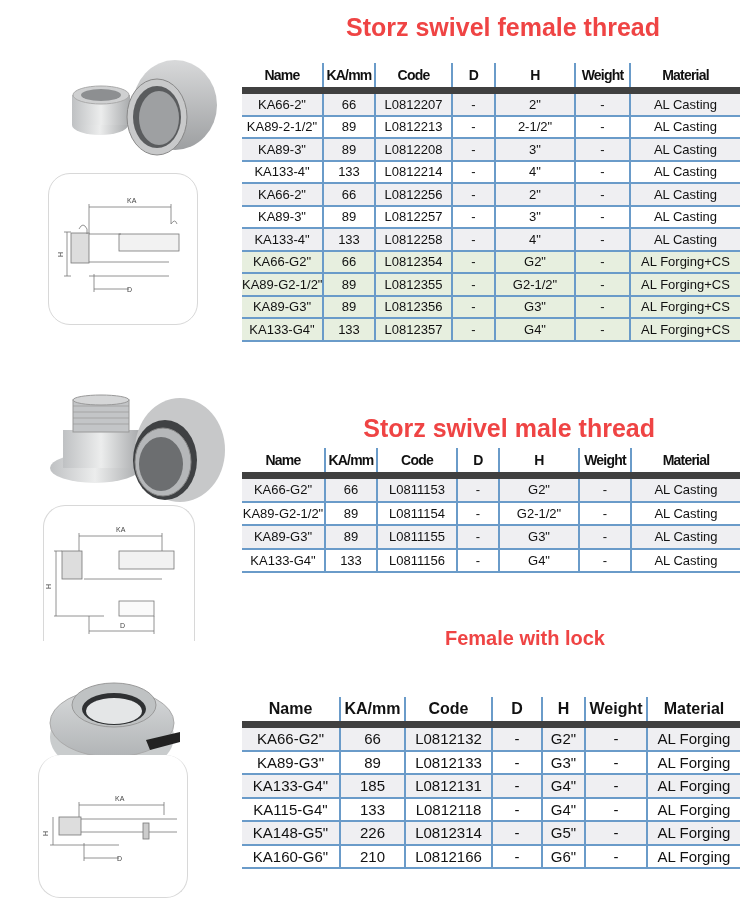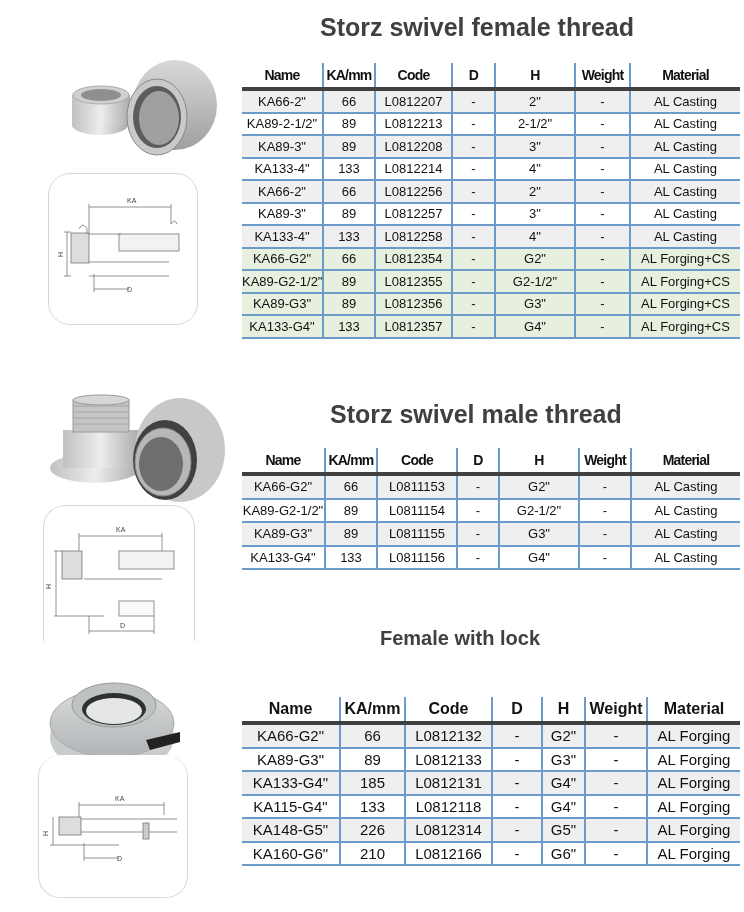--- a/index.html
+++ b/index.html
@@ -1,19 +1,19 @@
 <!DOCTYPE html>
 <html><head>
 <meta charset="utf-8">
 <style>
   html, body { margin:0; padding:0; background:#ffffff; }
   body { width:744px; height:912px; position:relative; overflow:hidden; font-family:"Liberation Sans", sans-serif; }
-  .title { position:absolute; color:#404040; font-weight:bold; font-family:"Liberation Sans", sans-serif; text-align:left; white-space:nowrap; }
+  .title { position:absolute; color:#ef4444; font-weight:bold; font-family:"Liberation Sans", sans-serif; text-align:right; white-space:nowrap; }
   table.spec { position:absolute; border-collapse:collapse; table-layout:fixed; font-family:"Liberation Sans", sans-serif; color:#111; }
-  table.spec th { font-weight:bold; text-align:center; padding:0; border-bottom:4px solid #404040; }
+  table.spec th { font-weight:bold; text-align:center; padding:0; border-bottom:7px solid #404040; }
   table.spec td { text-align:center; padding:0; border-bottom:2px solid #6a9bc9; white-space:nowrap; overflow:hidden; }
   table.spec th + th, table.spec td + td { border-left:2px solid #6a9bc9; }
   table.spec tr.alt td { background:#efeff2; }
   table.spec tr.green td { background:#e7efdf; }
   .t1 { left:242px; top:63px; width:498px; font-size:13px; }
   .t1 th { height:24px; font-size:14px; letter-spacing:-0.8px; }
   .t1 td { height:20.5px; }
   .t2 { left:242px; top:448px; width:498px; font-size:13px; }
   .t2 th { height:24px; font-size:14px; letter-spacing:-0.8px; }
   .t2 td { height:21.5px; }
@@ -195,21 +195,21 @@
       <td>133</td>
       <td>L0812357</td>
       <td>-</td>
       <td>G4"</td>
       <td>-</td>
       <td>AL Forging+CS</td>
     </tr>
   </tbody>
 </table>
 
-<div class="title" style="left:330px; top:400px; width:325px; font-size:25px;">Storz swivel male thread</div>
+<div class="title" style="left:330px; top:414px; width:325px; font-size:25px;">Storz swivel male thread</div>
 
 <svg class="prod" style="left:25px; top:390px;" width="200" height="118" viewBox="0 0 200 118">
   <defs>
     <linearGradient id="alu3" x1="0" y1="0" x2="1" y2="0">
       <stop offset="0" stop-color="#bfc1c3"></stop>
         <stop offset="0.5" stop-color="#eceded"></stop>
         <stop offset="1" stop-color="#a9abad"></stop>
     </linearGradient>
   </defs>
   <ellipse cx="70" cy="78" rx="45" ry="15" fill="url(#alu3)"></ellipse>

